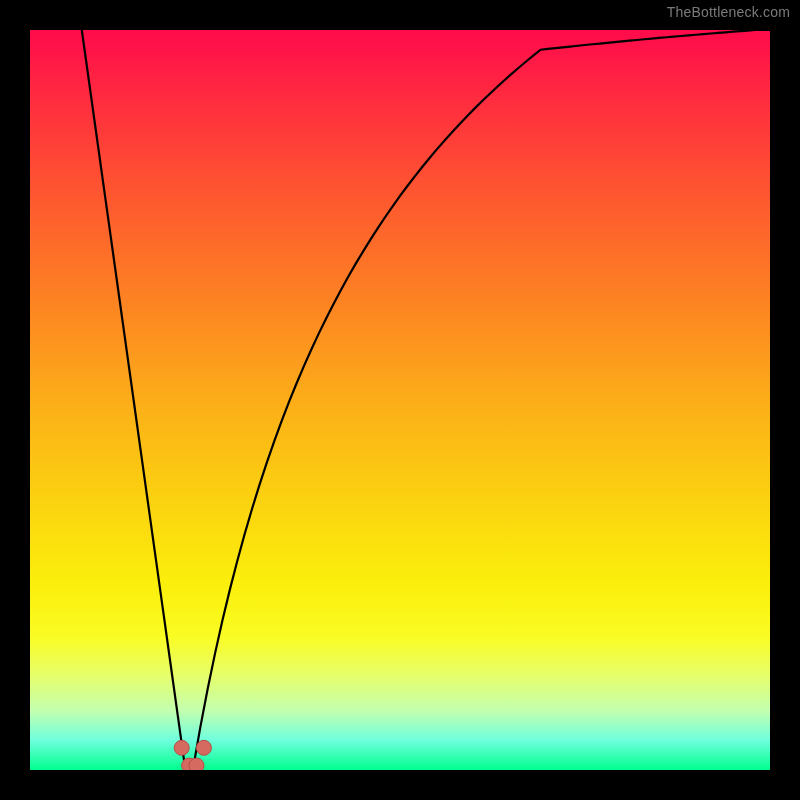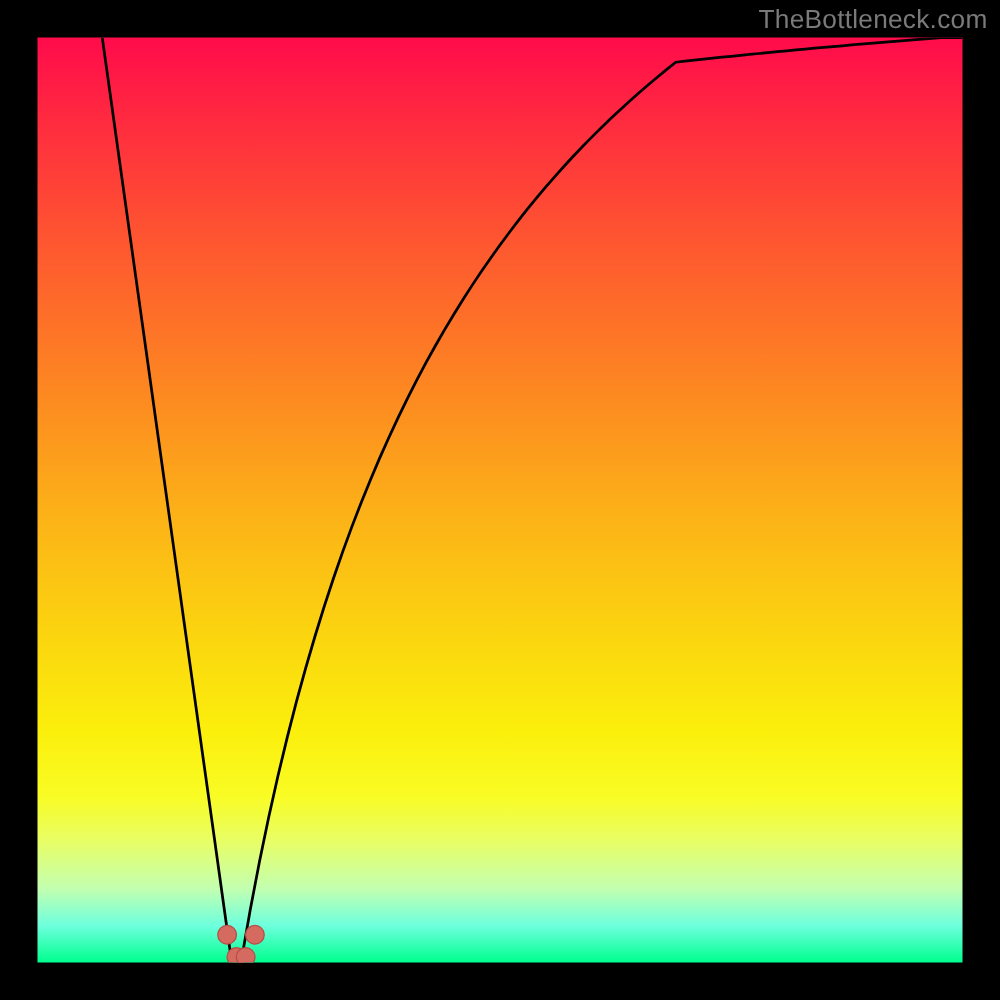--- a/index.html
+++ b/index.html
@@ -43,21 +43,21 @@
     left: 0;
     top: 0;
     width: 740px;
     height: 740px;
   }
   .watermark {
     position: absolute;
     top: 4px;
     right: 10px;
     color: #7a7a7a;
-    font-size: 21px;
+    font-size: 14px;
     font-weight: 500;
     letter-spacing: 0.2px;
   }
 </style>
 </head>
 <body>
 
 <div class="frame">
   <div class="watermark">TheBottleneck.com</div>
   <div class="plot">

